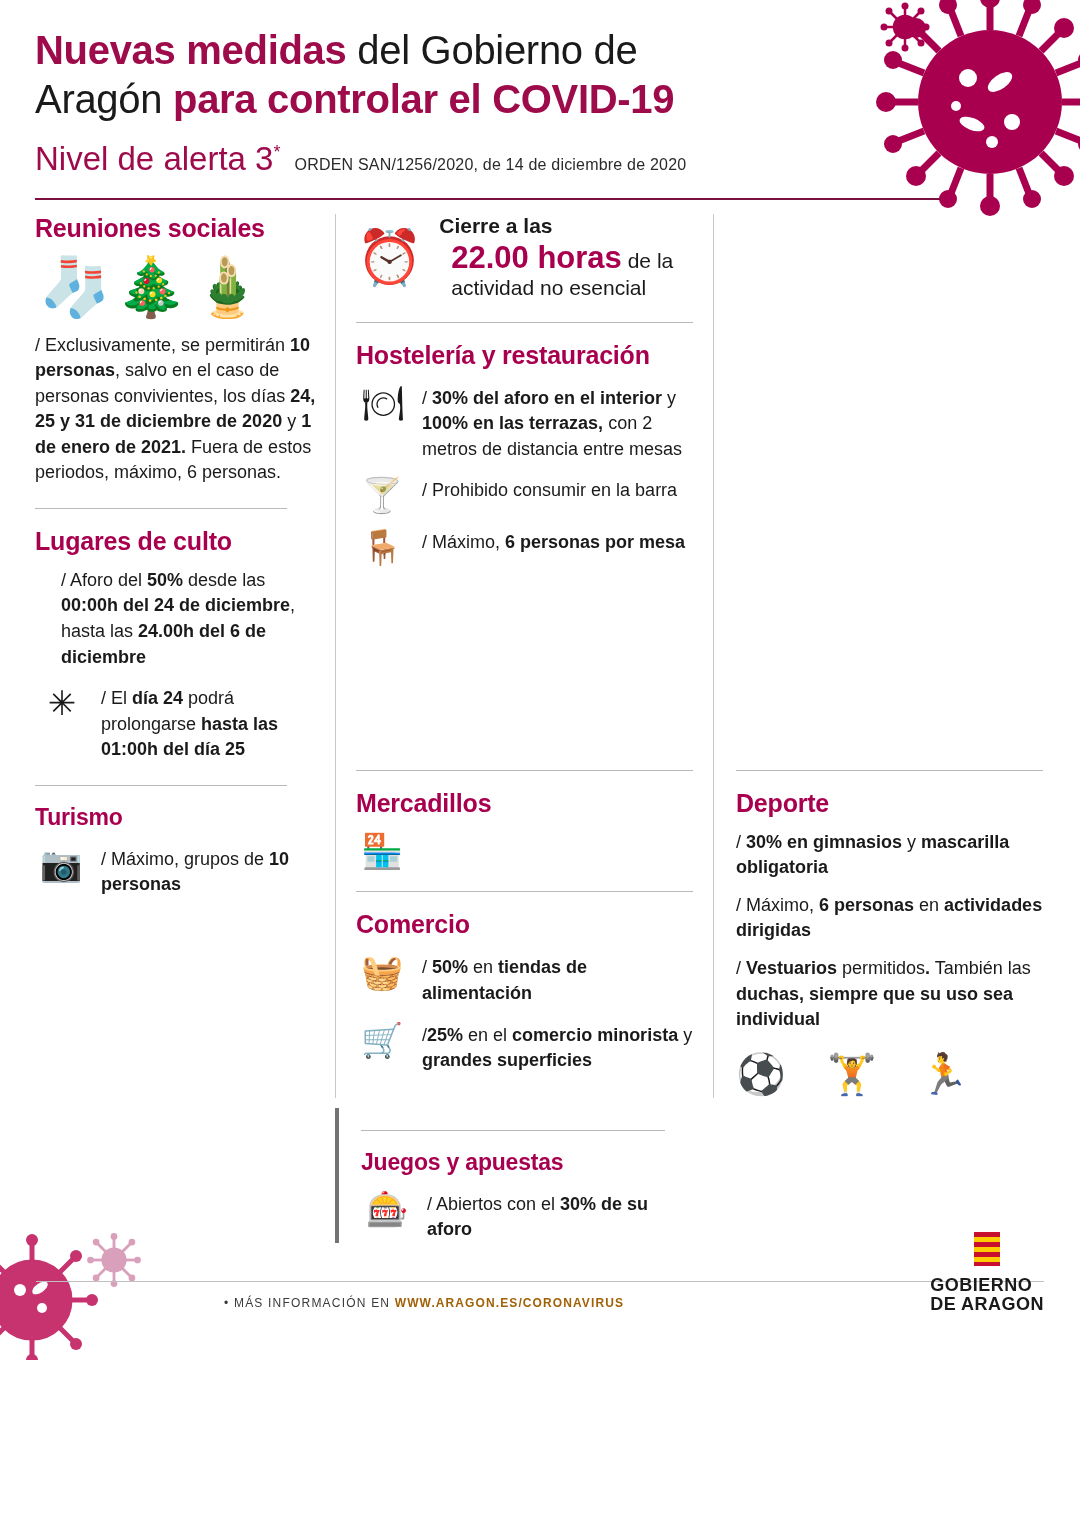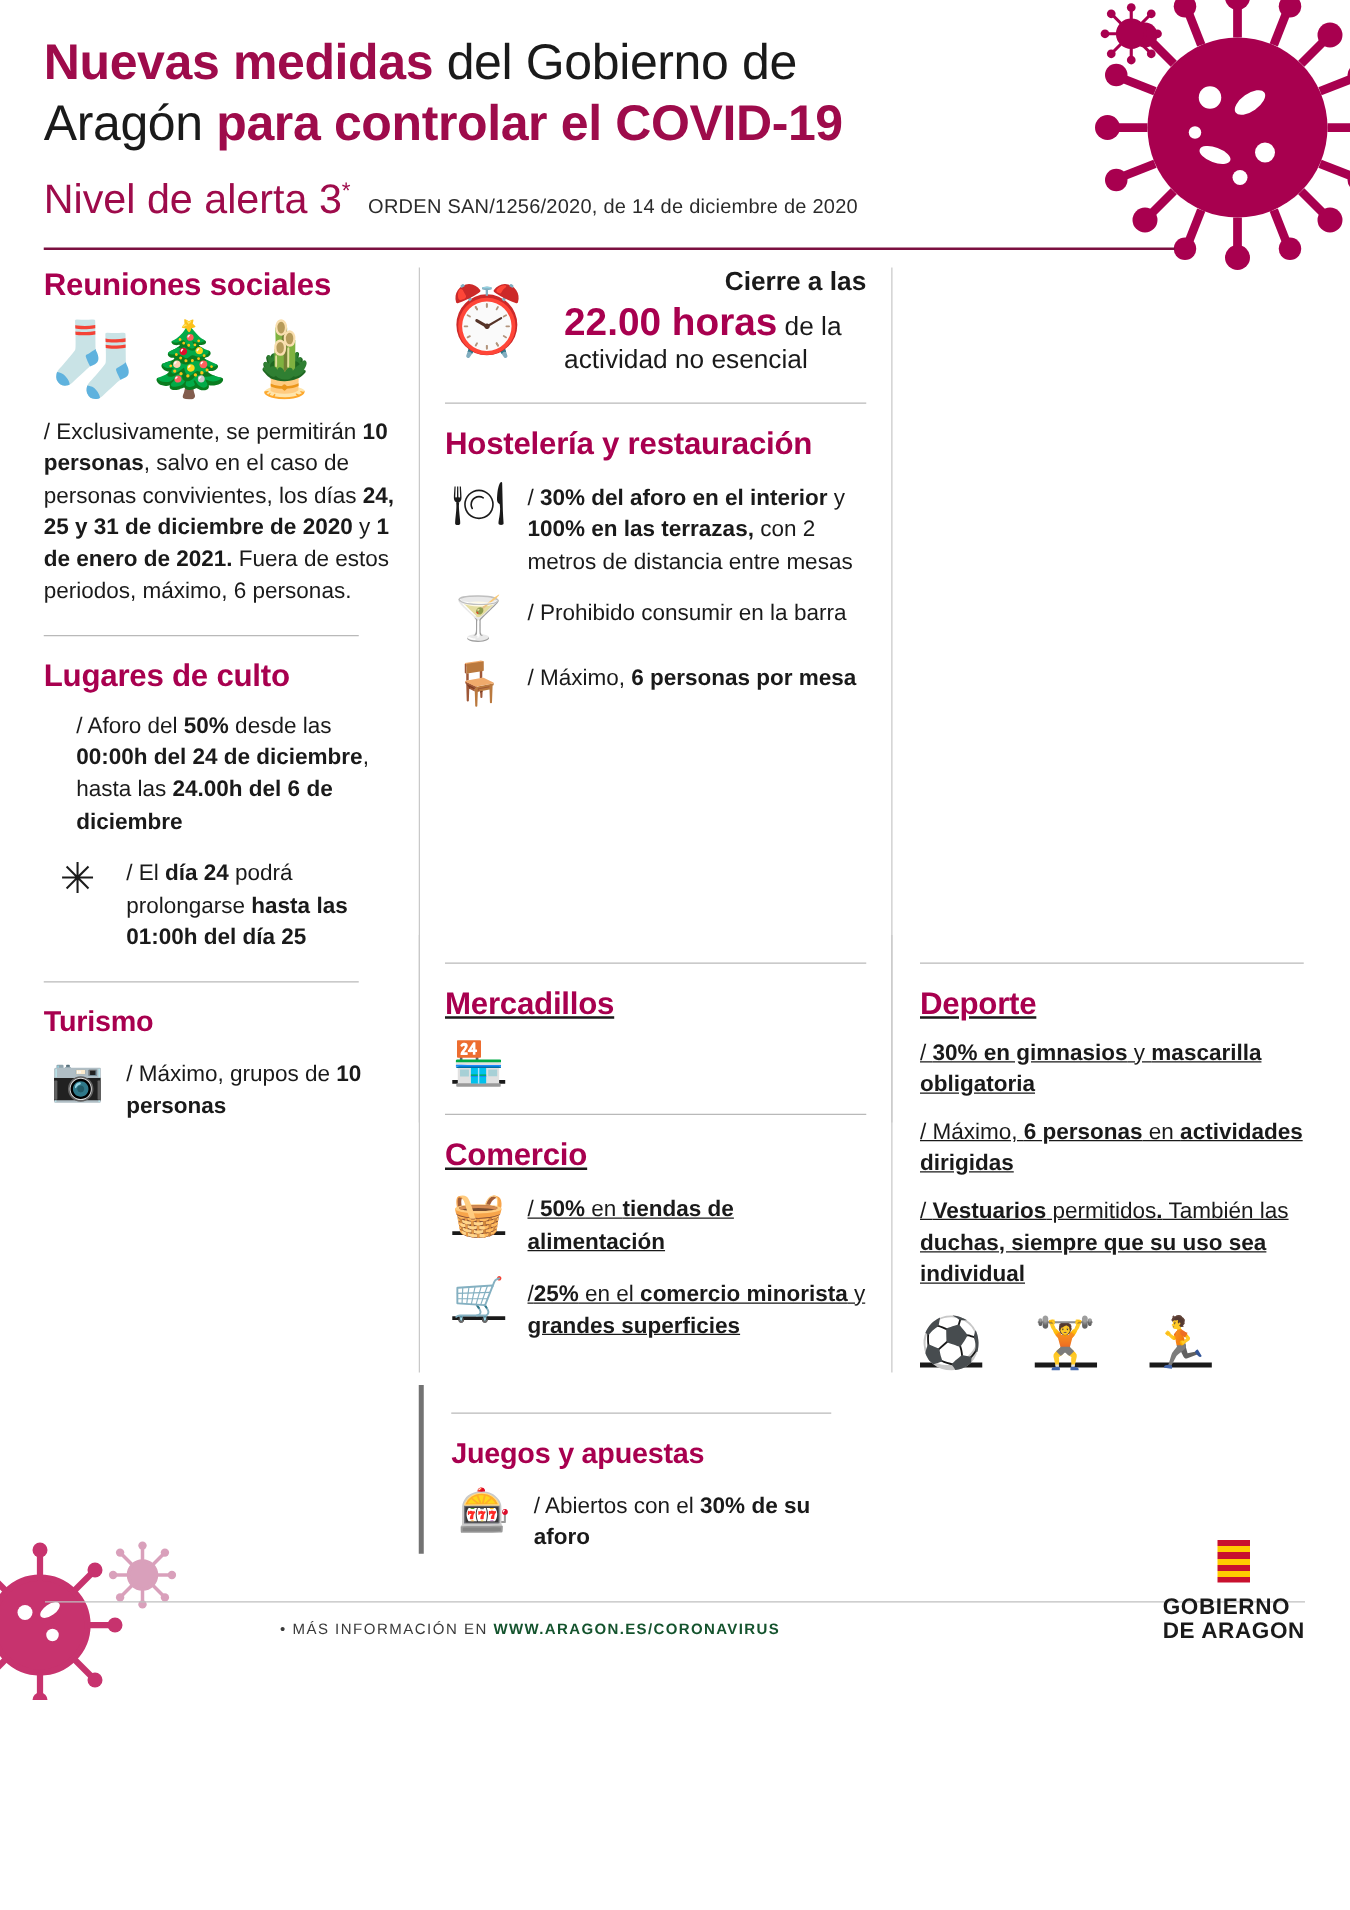--- a/index.html
+++ b/index.html
@@ -52,36 +52,36 @@
   .rule { height: 1px; background: #b9b9b9; margin: 22px 0 18px 0; }
   .rule.short { width: 252px; }
 
   .withicon { display: flex; gap: 12px; align-items: flex-start; margin-top: 16px; }
   .withicon .ic { flex: 0 0 auto; width: 54px; text-align: center; font-size: 34px; line-height: 1.05; }
   .withicon .tx { font-size: 18px; line-height: 1.42; }
 
   
   .closing { display: flex; gap: 16px; align-items: center; }
   .closing .clock { font-size: 54px; line-height: 1; }
-  .closing .txt .l1 { font-size: 21px; font-weight: bold; text-align: right; }
+  .closing .txt .l1 { font-size: 21px; font-weight: bold; }
   .closing .txt .l2 { font-size: 21px; margin-top: 2px; margin-left: 12px; }
   .closing .txt .big { color: #a8004f; font-weight: bold; font-size: 31px; }
 
   .xmas { display: flex; gap: 4px; align-items: flex-end; margin: 10px 0 4px 4px; font-size: 58px; }
 
   .threecol { display: flex; margin-top: 4px; }
 
   
   .bottom-sections { display: flex; margin-top: 10px; }
 
   
   .footer { position: absolute; left: 36px; right: 36px; bottom: 26px; }
   .footer-hr { height: 1px; background: #c0c0c0; width: 100%; }
   .more { font-size: 12px; letter-spacing: 1.2px; color: #3a3a3a; margin-top: 14px; padding-left: 188px; }
-  .more b { color: #14532d; letter-spacing: 1.1px; }
+  .more b { color: #a16207; letter-spacing: 1.1px; }
   .gob { position: absolute; right: 0; bottom: -4px; display: flex; align-items: center; gap: 10px; flex-direction: column; }
   .gob .flag { width: 26px; height: 34px; background:
      repeating-linear-gradient(to bottom, #c8102e 0 5px, #ffcc00 5px 10px); }
   .gob .gtxt { font-weight: bold; font-size: 18px; line-height: 1.05; letter-spacing: .5px; }
 </style>
 </head>
 <body>
 
 <div class="page">
 
@@ -280,21 +280,21 @@
         <div class="ic">🪑</div>
         <div class="tx" id="host-3"><span>/ Máximo, </span><b>6 personas por mesa</b></div>
       </div>
     </div>
 
     <div class="col-right" style="border-left:1px solid #c9c9c9;">
       <div style="height:168px;"></div>
     </div>
   </div>
 
-  <div class="threecol" style="margin-top:-150px;text-decoration:underline;">
+  <div class="threecol" style="margin-top:-150px;">
     <div style="width:300px;"></div>
 
     <div style="width:378px; padding:0 20px; border-left:1px solid #c9c9c9;">
       <div class="rule"></div>
       <div class="sec-title">Mercadillos</div>
       <div class="withicon">
         <div class="ic">🏪</div>
       </div>
 
       <div class="rule"></div>

